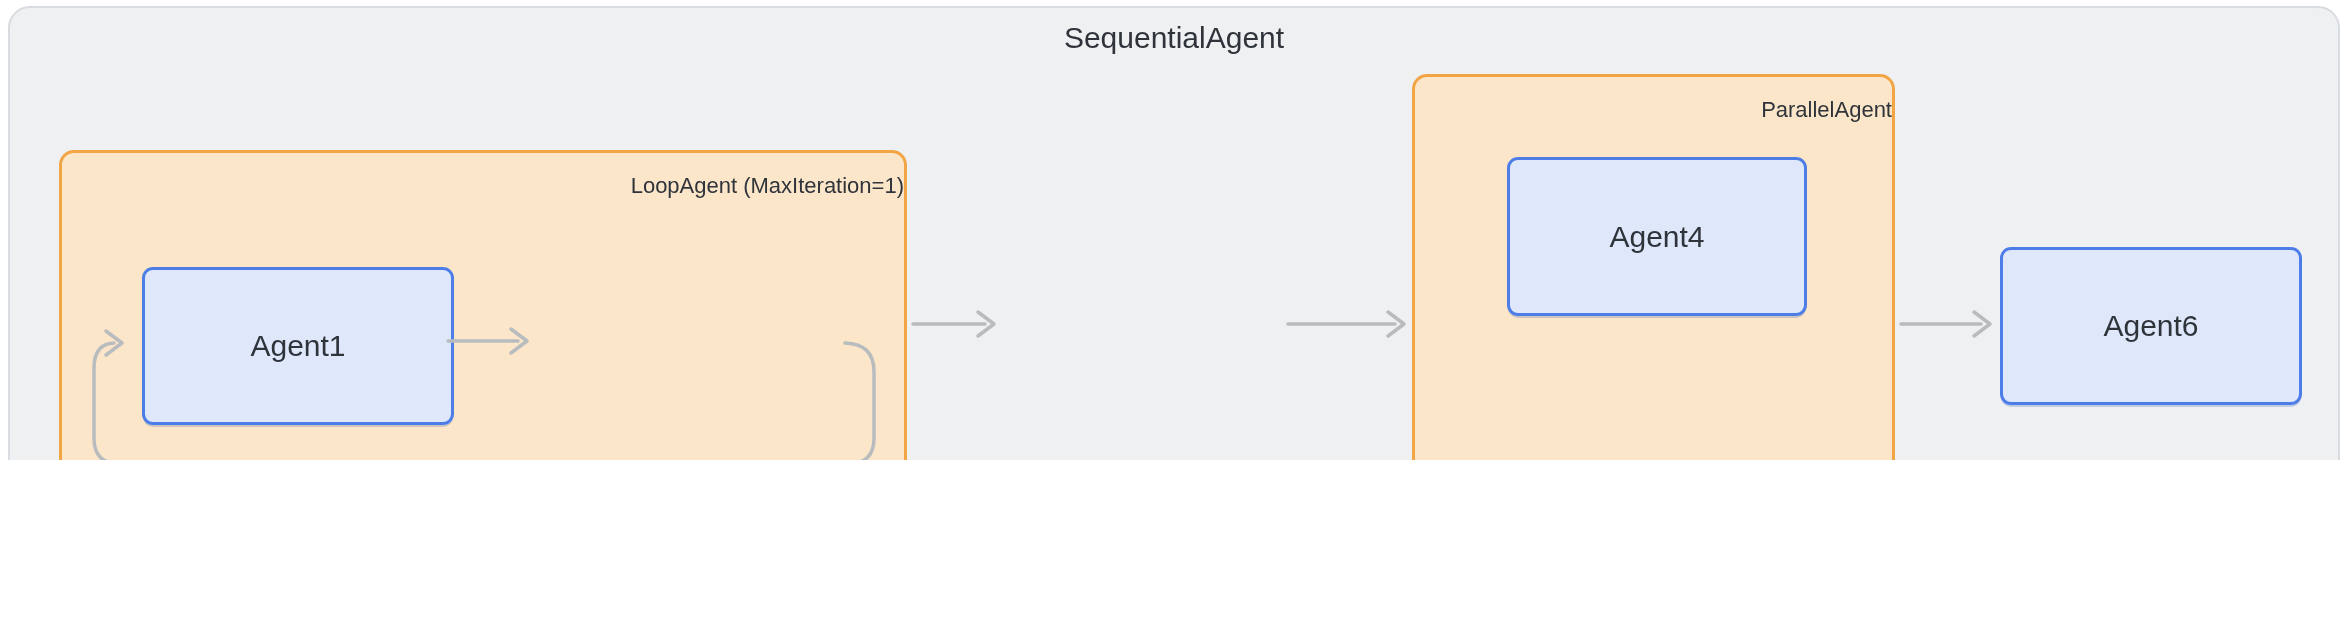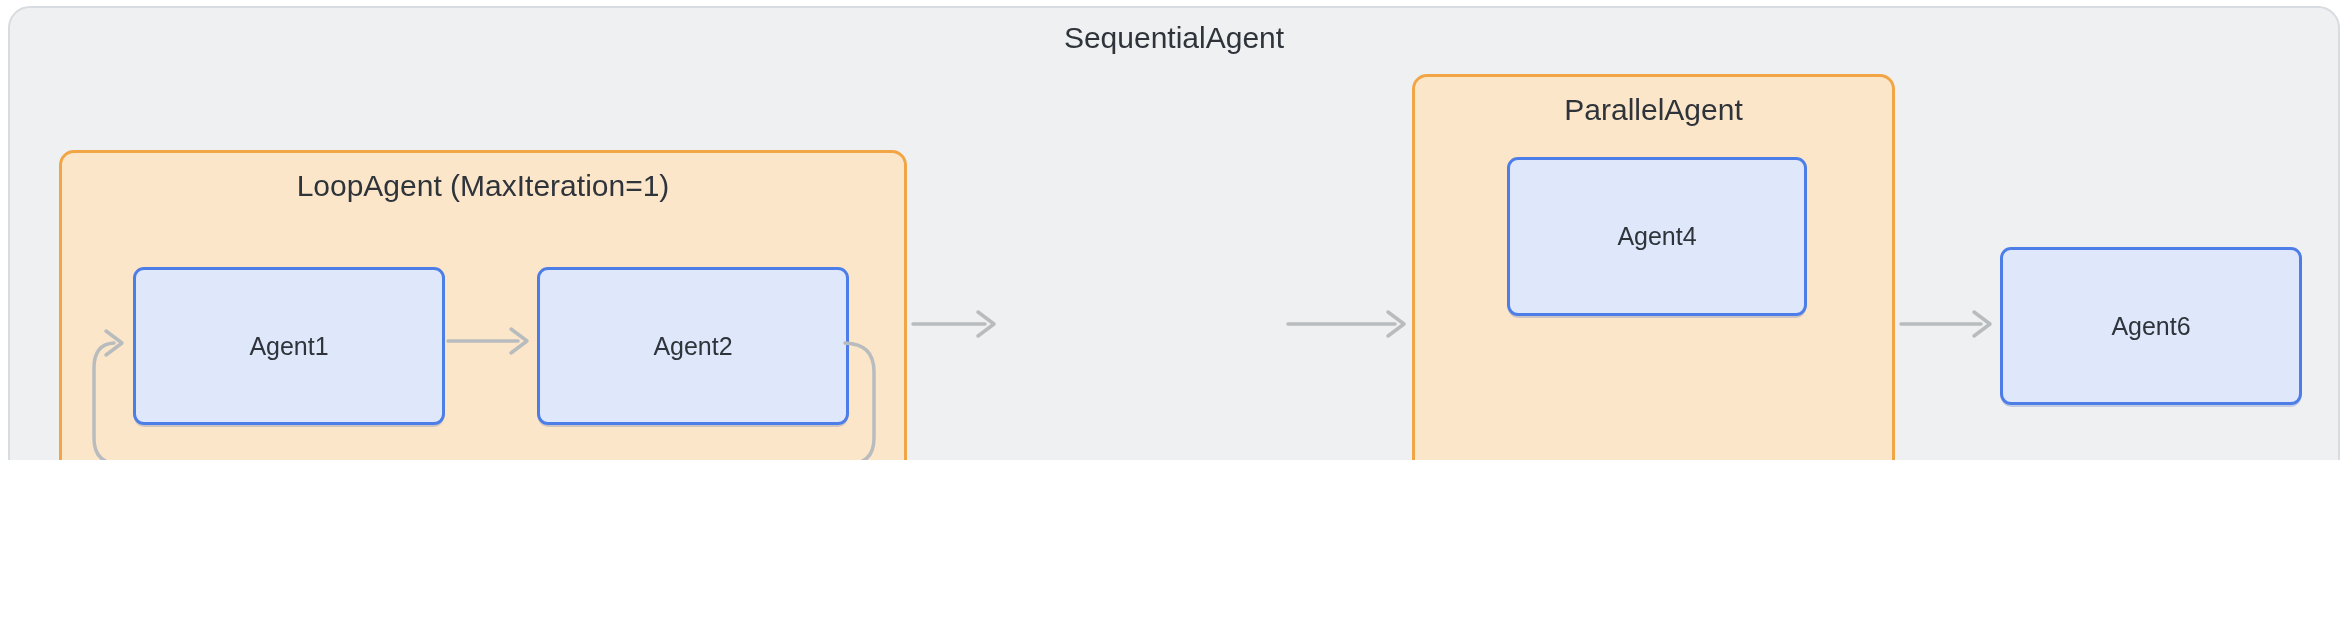--- a/index.html
+++ b/index.html
@@ -36,35 +36,35 @@
   .group{
     position:absolute;
     background:var(--group-bg);
     border:3px solid var(--group-border);
     border-radius:15px;
     box-sizing:border-box;
     box-shadow:0 4px 0 -1px rgba(200,140,50,0.25);
   }
   .group-title{
     position:absolute;top:15px;left:0;right:0;
-    text-align:center;font-size:30px;line-height:36px;
+    text-align:right;font-size:22px;line-height:36px;
   }
   .loop-group{left:57px;top:148px;width:848px;height:350px;}
   .parallel-group{left:1410px;top:72px;width:483px;height:506px;}
   .node{
     position:absolute;
     background:var(--node-bg);
     border:3px solid var(--node-border);
     border-radius:11px;
     box-sizing:border-box;
     display:flex;align-items:center;justify-content:center;
-    font-size:25px;
+    font-size:30px;
     box-shadow:0 3px 0 -1px rgba(60,90,180,0.25);
   }
-  .node-agent1{left:71px;top:114px;width:312px;height:158px;}
+  .node-agent1{left:80px;top:114px;width:312px;height:158px;}
   .node-agent2{left:475px;top:114px;width:312px;height:158px;}
   .node-agent3{left:997px;top:243px;width:283px;height:160px;}
   .node-agent4{left:92px;top:80px;width:300px;height:159px;}
   .node-agent5{left:92px;top:296px;width:300px;height:160px;}
   .node-agent6{left:1998px;top:245px;width:302px;height:158px;text-align:center;}
   svg.edges{
     position:absolute;left:0;top:0;width:2352px;height:632px;
     pointer-events:none;
   }
   svg.edges path{
@@ -80,23 +80,20 @@
 
 <div class="canvas">
 
   <div class="outer">
     <div class="seq-title">SequentialAgent</div>
 
     <div class="group loop-group" style="left:49px;top:142px;">
       <div class="group-title">LoopAgent (MaxIteration=1)</div>
       <div class="node node-agent1">
         <span>Agent1</span>
-      </div>
-      <div class="node node-agent2">
-        <span>Agent2</span>
       </div>
     </div>
 
     <div class="group parallel-group" style="left:1402px;top:66px;">
       <div class="group-title">ParallelAgent</div>
       <div class="node node-agent4">
         <span>Agent4</span>
       </div>
     </div>
 

